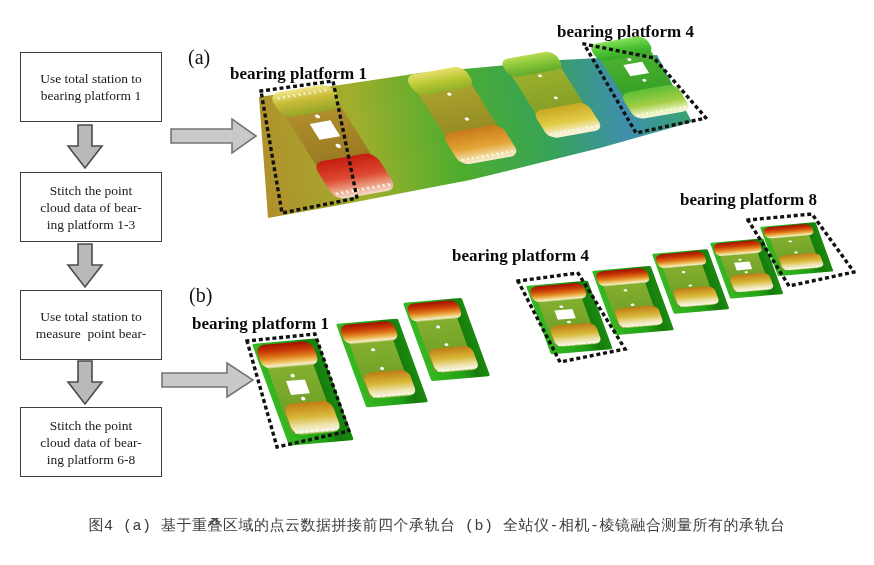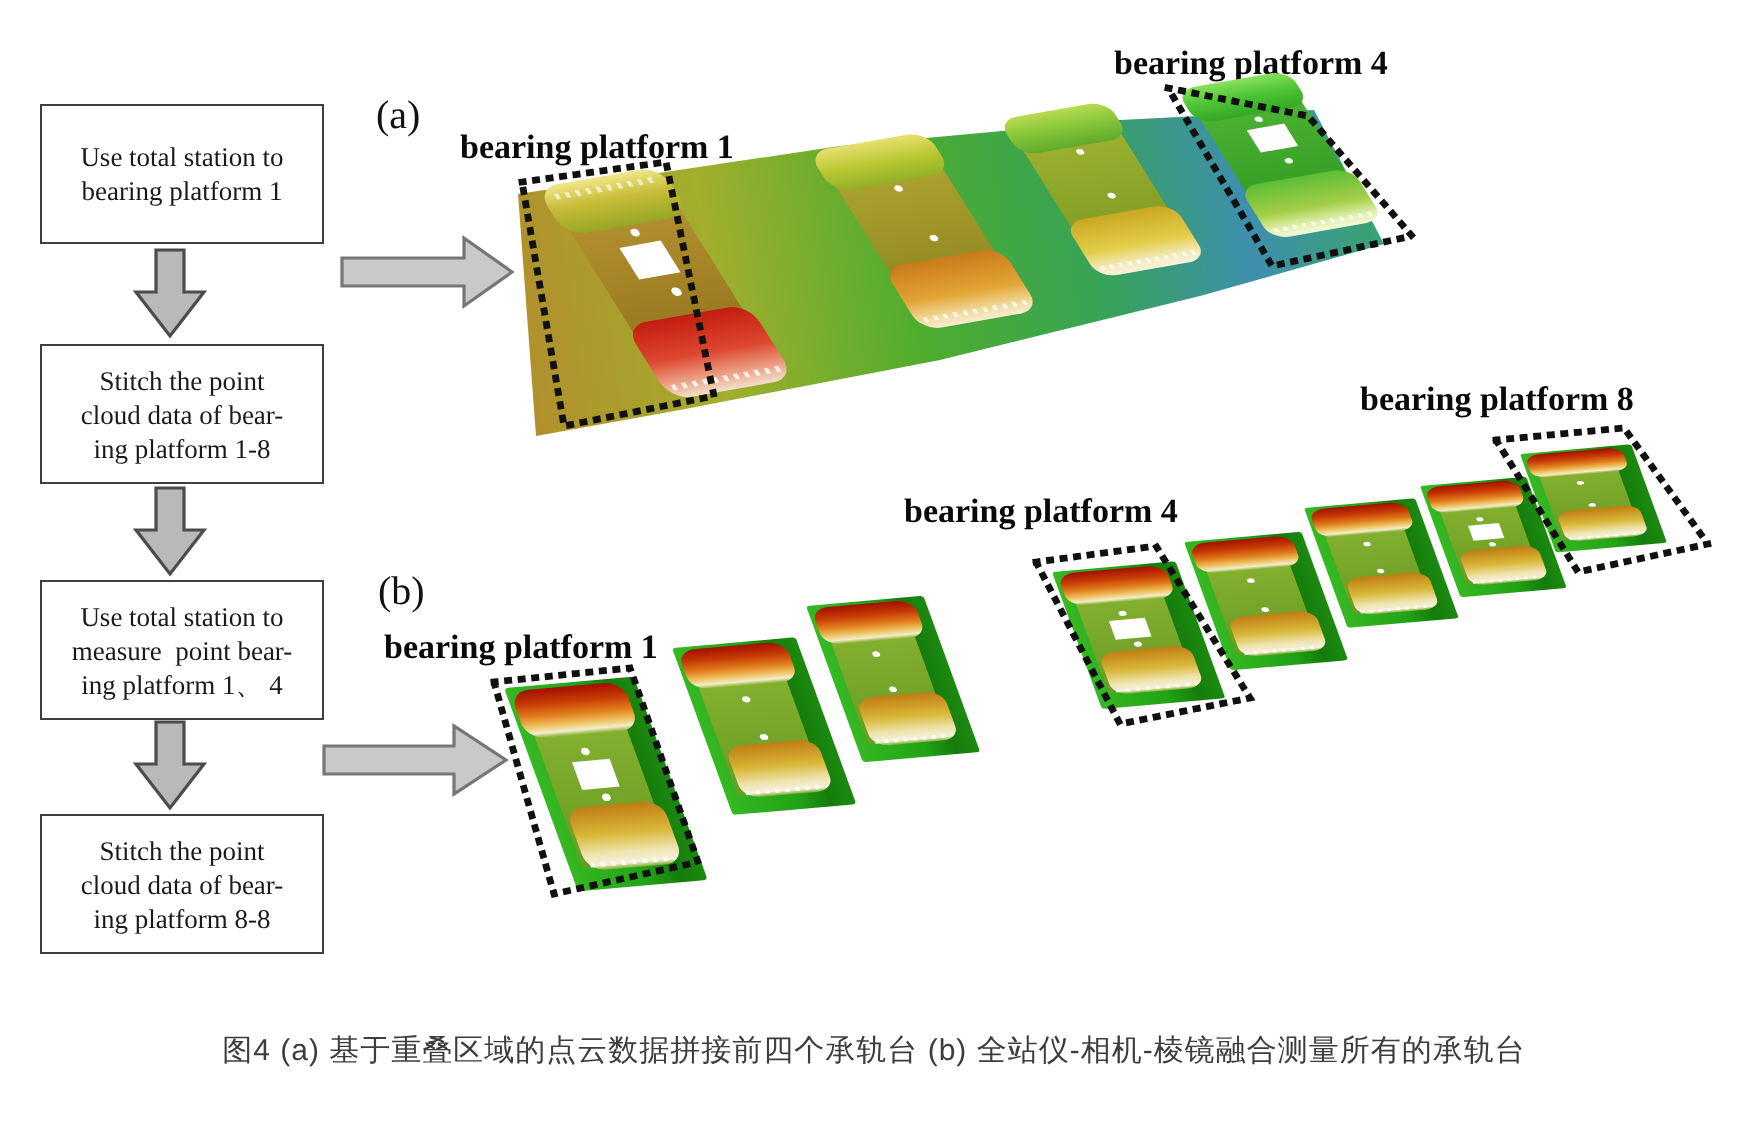--- a/index.html
+++ b/index.html
@@ -5,49 +5,48 @@
   html,body{margin:0;padding:0;background:#ffffff;}
   .stage{position:relative;width:874px;height:565px;background:#fff;overflow:hidden;
          font-family:"Liberation Serif",serif;}
   
   .fbox{position:absolute;left:20px;width:140px;height:68px;border:1.5px solid #3f3f3f;
         background:#fff;display:flex;flex-direction:column;justify-content:center;
         text-align:center;font-size:13.5px;line-height:17px;color:#1a1a1a;}
   .fbox span{white-space:pre-wrap;}
   .abs{position:absolute;}
   .caption{position:absolute;top:516px;left:0;width:874px;text-align:center;
-           font-family:Liberation Sans, sans-serif;font-size:15px;color:#3d3d3d;
+           font-family:Liberation Mono, monospace;font-size:15px;color:#3d3d3d;
            letter-spacing:0.5px;}
   svg text.tag{font-family:"Liberation Serif",serif;font-size:20px;fill:#111;}
   svg text.plabel{font-family:"Liberation Serif",serif;font-size:17px;font-weight:bold;fill:#0a0a0a;}
   .dotted{fill:none;stroke:#111;stroke-width:3.4;stroke-dasharray:0.6 6.2;stroke-linecap:square;}
 </style>
 </head>
 <body>
 
 <div class="stage">
 
   <div class="fbox" style="top:52px">
     <span>Use total station to</span>
     <span>bearing platform 1</span>
   </div>
   <div class="fbox" style="top:172px">
     <span>Stitch the point</span>
     <span>cloud data of bear-</span>
-    <span>ing platform 1-8</span>
+    <span>ing platform 1-3</span>
   </div>
   <div class="fbox" style="top:290px">
     <span>Use total station to</span>
     <span>measure  point bear-</span>
-    <span>ing platform 1、 4</span>
   </div>
   <div class="fbox" style="top:407px">
     <span>Stitch the point</span>
     <span>cloud data of bear-</span>
-    <span>ing platform 8-8</span>
+    <span>ing platform 6-8</span>
   </div>
 
   <svg class="abs" style="left:65px;top:124px" width="40" height="46" viewBox="0 0 40 46">
     <polygon points="13,1 27,1 27,22 37,22 20,44 3,22 13,22" fill="#b9b9b9" stroke="#4c4c4c" stroke-width="1.6"></polygon>
   </svg>
   <svg class="abs" style="left:65px;top:243px" width="40" height="46" viewBox="0 0 40 46">
     <polygon points="13,1 27,1 27,22 37,22 20,44 3,22 13,22" fill="#b9b9b9" stroke="#4c4c4c" stroke-width="1.6"></polygon>
   </svg>
   <svg class="abs" style="left:65px;top:360px" width="40" height="46" viewBox="0 0 40 46">
     <polygon points="13,1 27,1 27,22 37,22 20,44 3,22 13,22" fill="#b9b9b9" stroke="#4c4c4c" stroke-width="1.6"></polygon>

